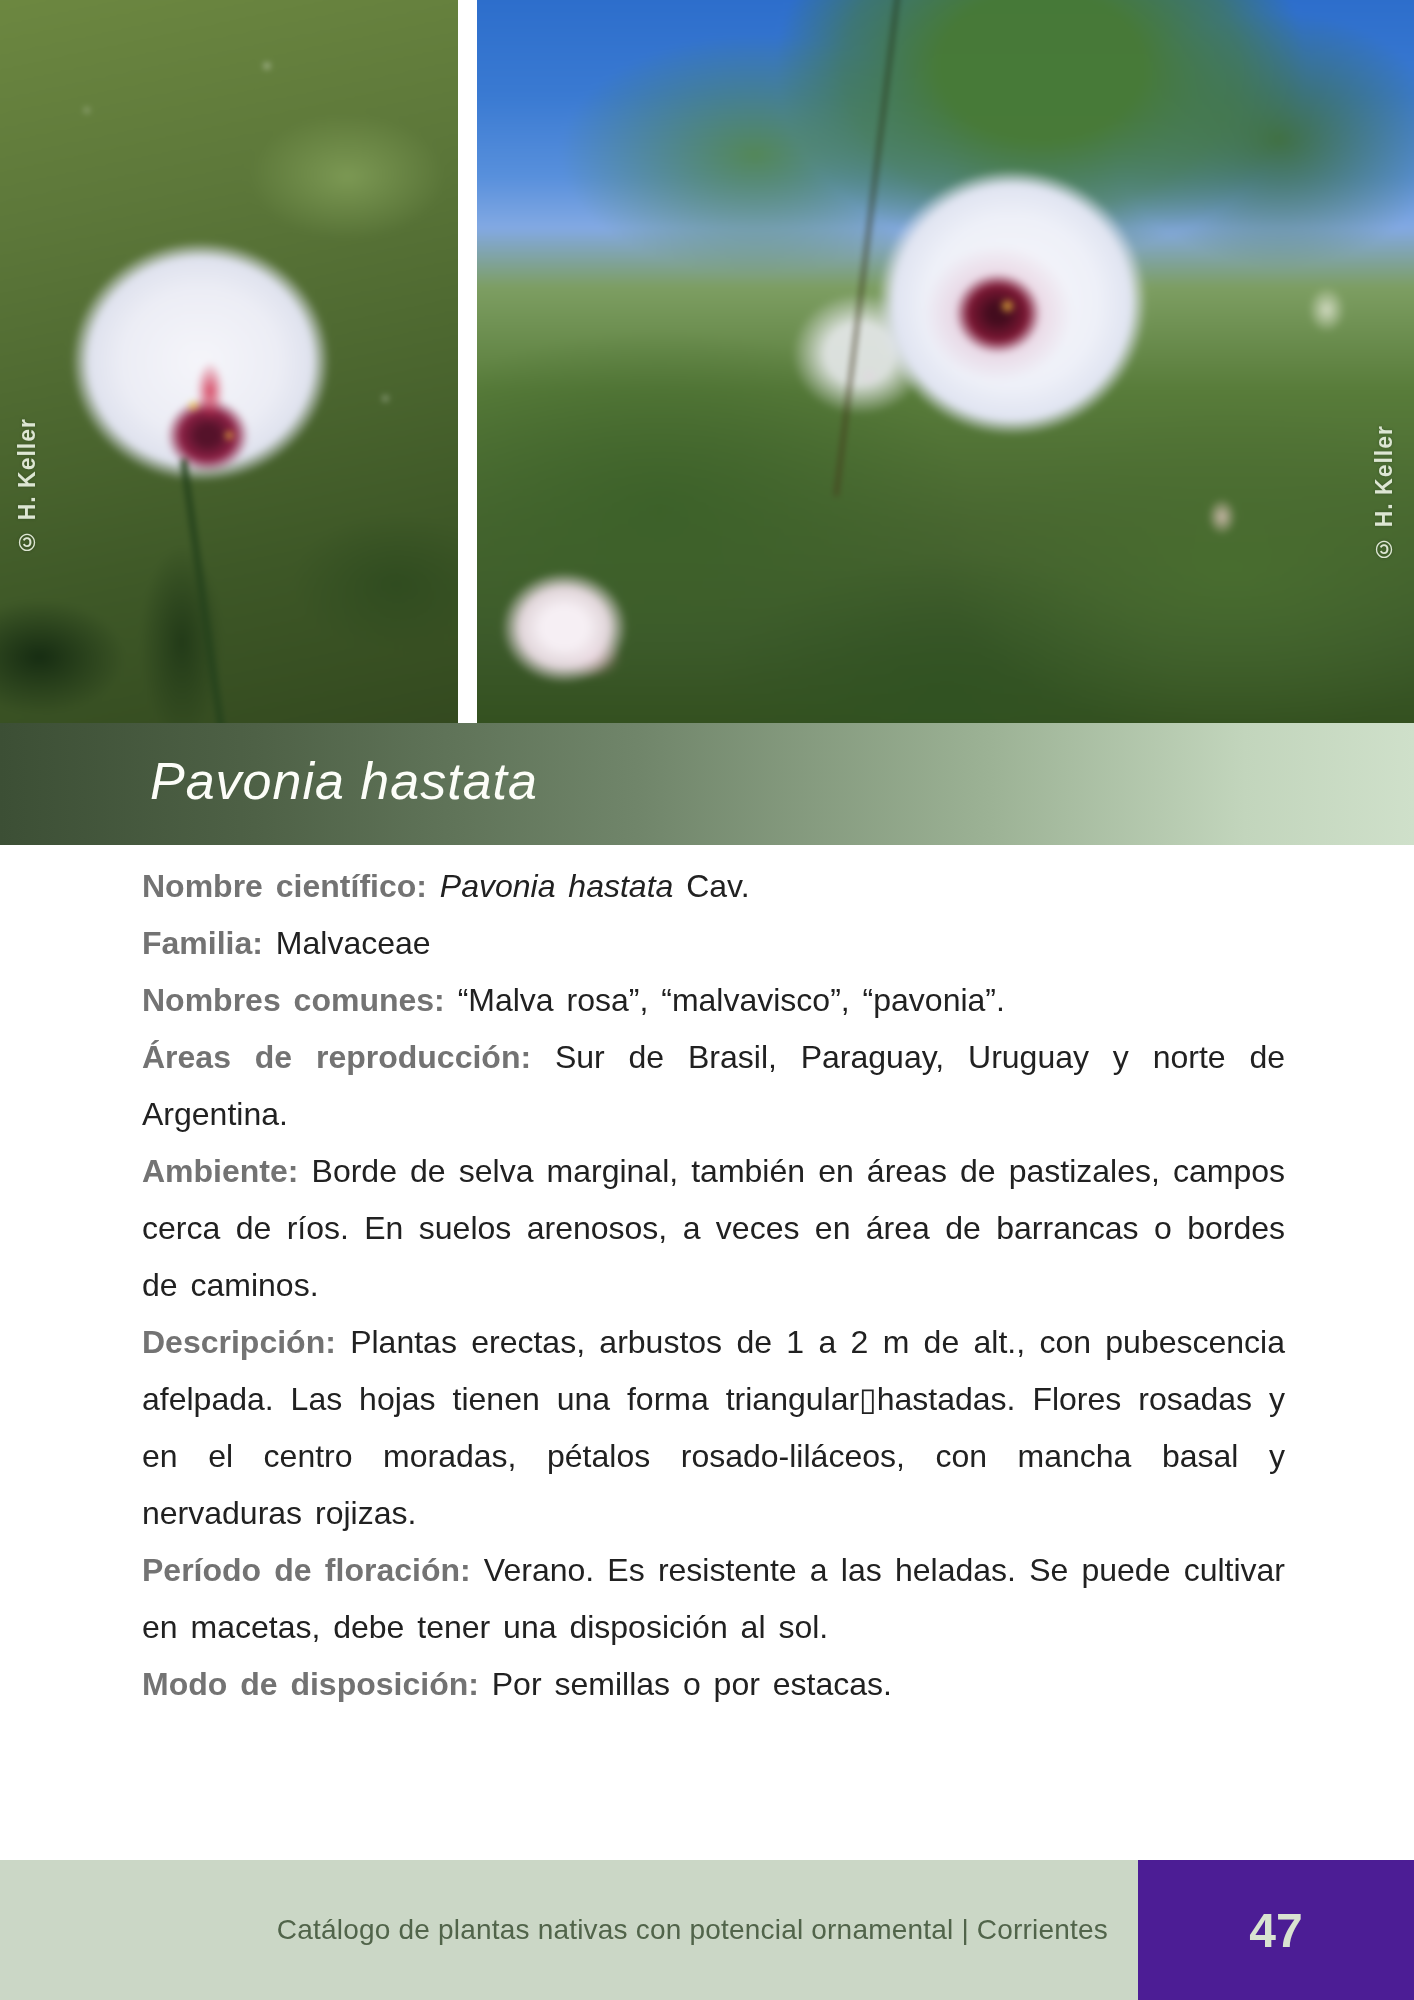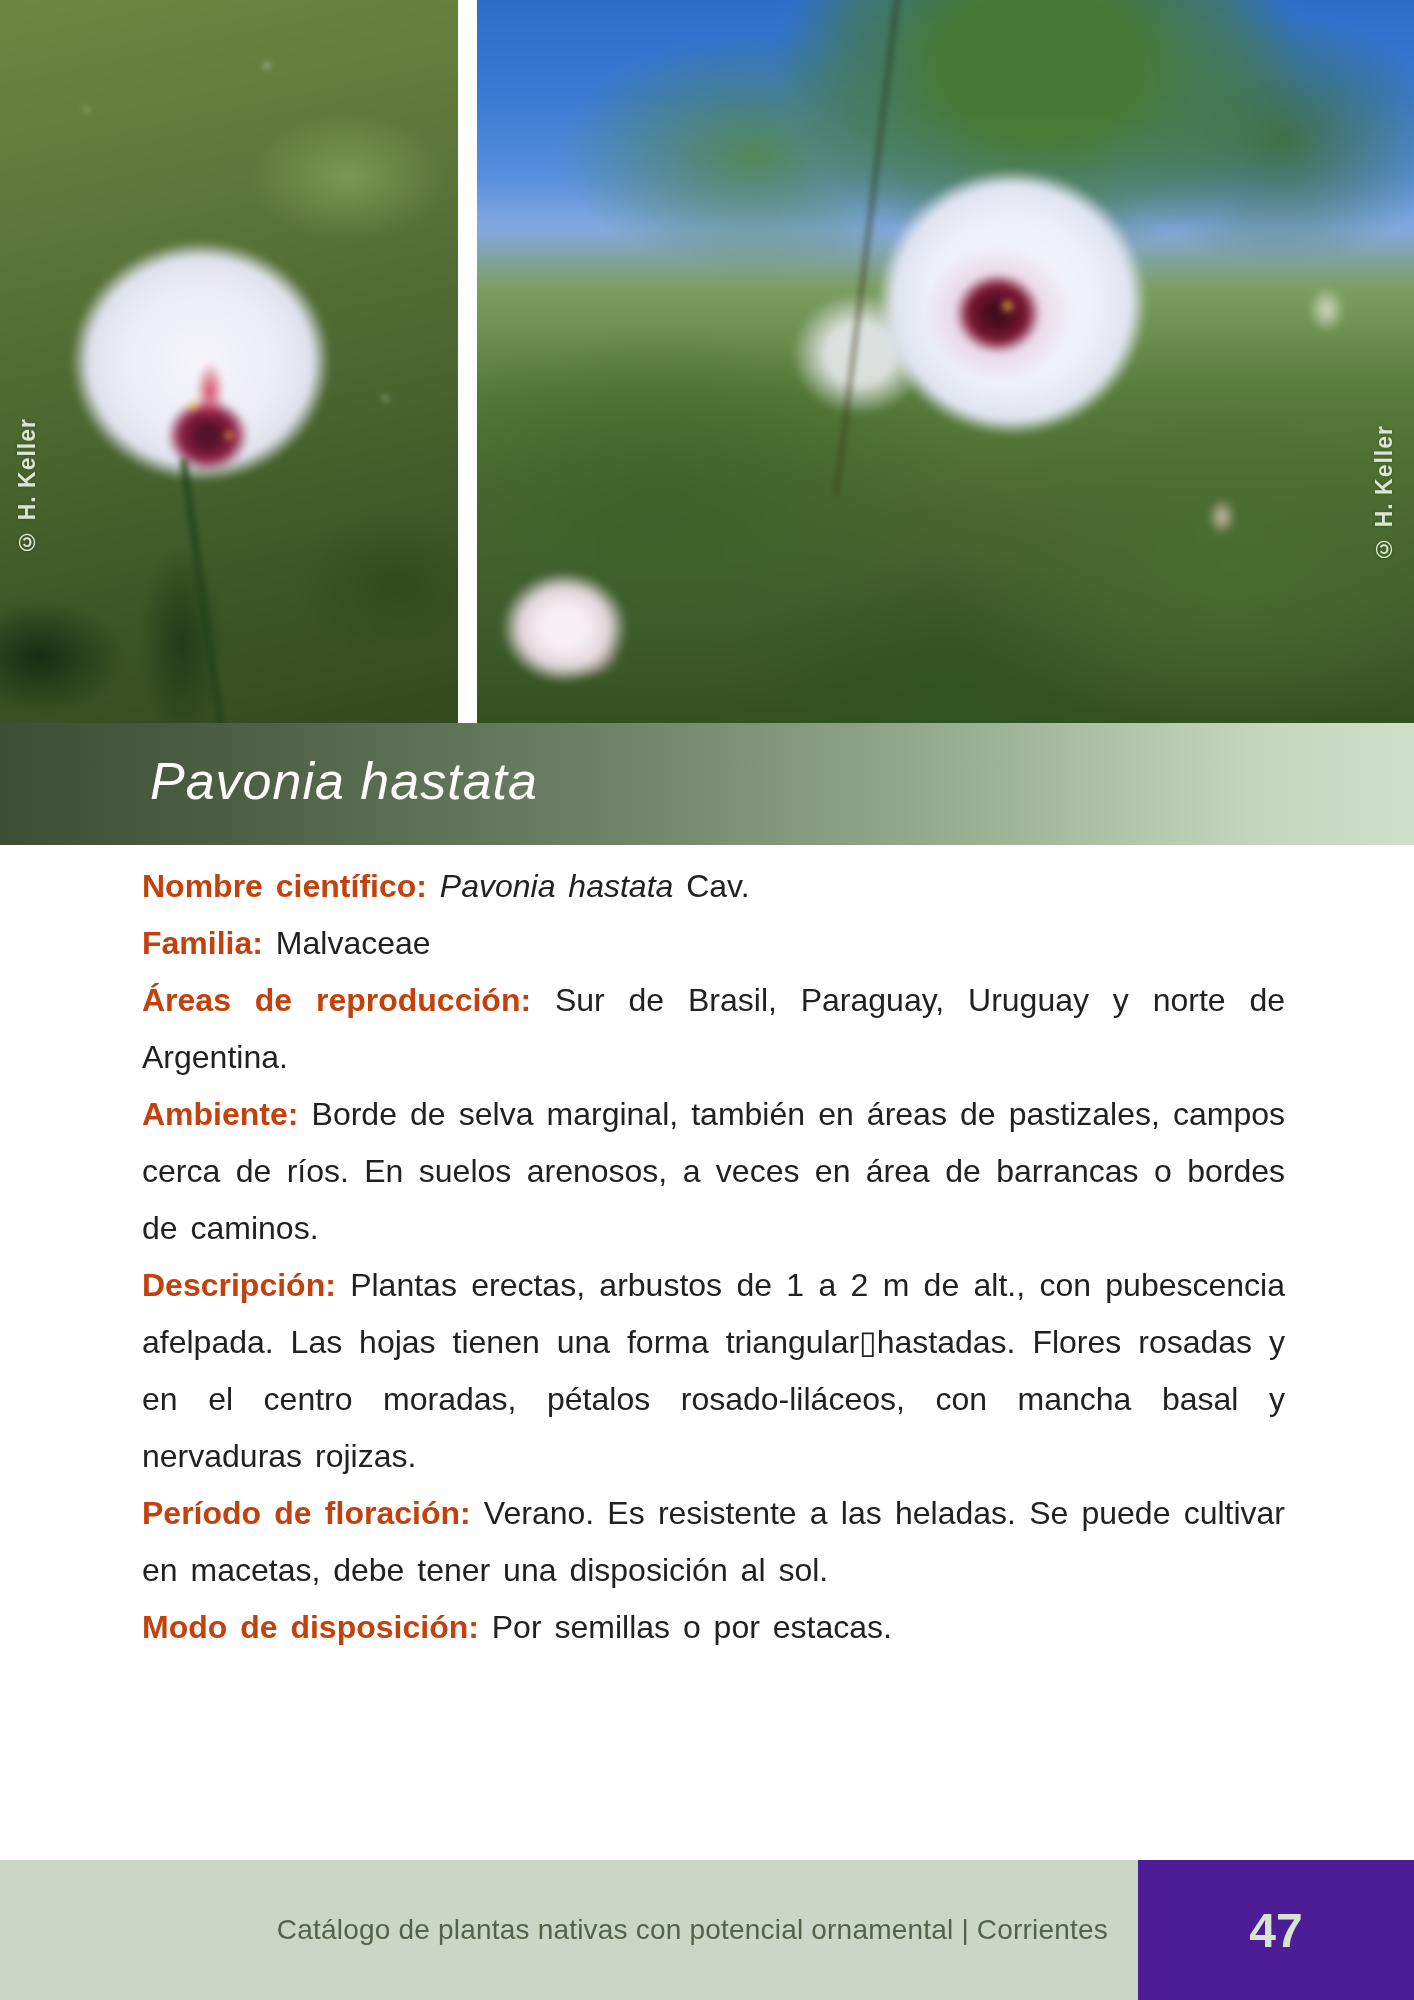--- a/index.html
+++ b/index.html
@@ -74,21 +74,21 @@
     margin:0 0 6px 150px;font-style:italic;font-weight:400;
     font-size:52px;color:#fcfdf8;letter-spacing:1px;
   }
   
   .content{
     position:absolute;left:142px;top:858px;width:1143px;
     font-size:32px;line-height:57px;color:#212121;
     text-align:justify;word-spacing:4px;
   }
   .content p.entry{margin:0;}
-  .content .lbl{font-weight:700;color:#c2410c;}
+  .content .lbl{font-weight:700;color:#737373;}
   .content .it{font-style:italic;}
   
   .footer{position:absolute;left:0;top:1860px;width:1414px;height:140px;display:flex;}
   .footer-bar{
     width:1138px;height:100%;background:#cbd7c6;
     display:flex;align-items:center;justify-content:flex-end;
     box-sizing:border-box;padding-right:30px;
   }
   .footer-text{font-size:28px;color:#51644a;letter-spacing:.2px;}
   .page-number-block{
@@ -112,20 +112,21 @@
     <span class="credit credit-right">© H. Keller</span>
   </div>
 
   <div class="title-band">
     <h1 class="species-title">Pavonia hastata</h1>
   </div>
 
   <main class="content" id="entries">
       <p class="entry"><span class="lbl">Nombre científico:</span><span> </span><span class="it">Pavonia hastata</span><span> Cav.</span></p>
       <p class="entry"><span class="lbl">Familia:</span><span> Malvaceae</span></p>
+      <p class="entry"><span class="lbl">Nombres comunes:</span><span> “Malva rosa”, “malvavisco”, “pavonia”.</span></p>
       <p class="entry"><span class="lbl">Áreas de reproducción:</span><span> Sur de Brasil, Paraguay, Uruguay y norte de Argentina.</span></p>
       <p class="entry"><span class="lbl">Ambiente:</span><span> Borde de selva marginal, también en áreas de pastizales, campos cerca de ríos. En suelos arenosos, a veces en área de barrancas o bordes de caminos.</span></p>
       <p class="entry"><span class="lbl">Descripción:</span><span> Plantas erectas, arbustos de 1 a 2 m de alt., con pubescencia afelpada. Las hojas tienen una forma triangular▯hastadas. Flores rosadas y en el centro moradas, pétalos rosado-liláceos, con mancha basal y nervaduras rojizas.</span></p>
       <p class="entry"><span class="lbl">Período de floración:</span><span> Verano. Es resistente a las heladas. Se puede cultivar en macetas, debe tener una disposición al sol.</span></p>
       <p class="entry"><span class="lbl">Modo de disposición:</span><span> Por semillas o por estacas.</span></p>
     </main>
 
   <footer class="footer">
     <div class="footer-bar">
       <span class="footer-text">Catálogo de plantas nativas con potencial ornamental | Corrientes</span>

